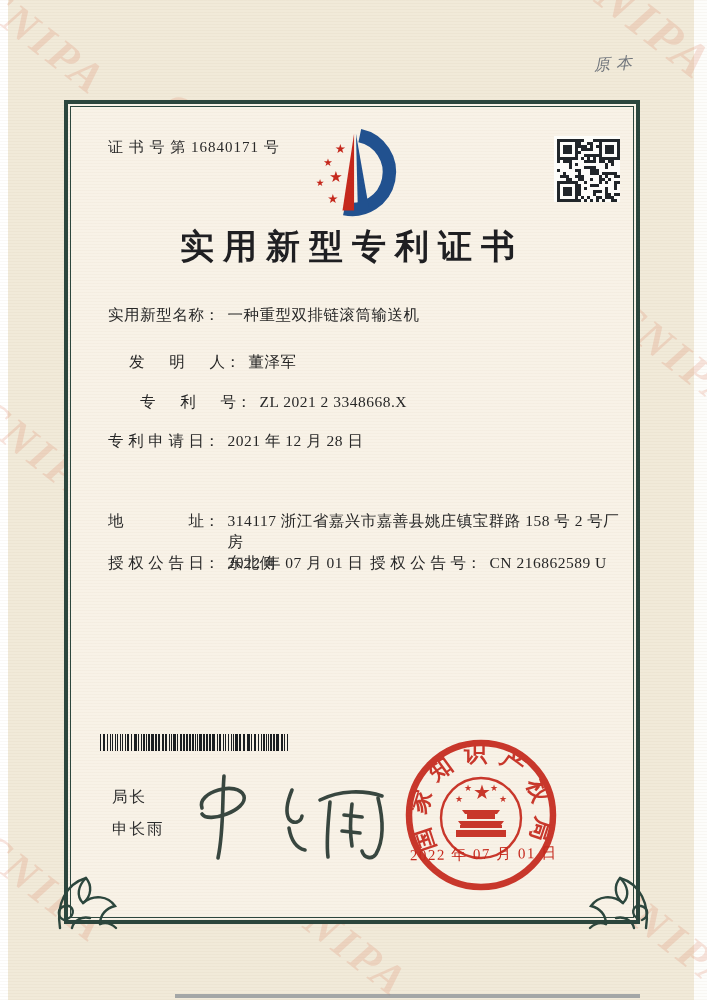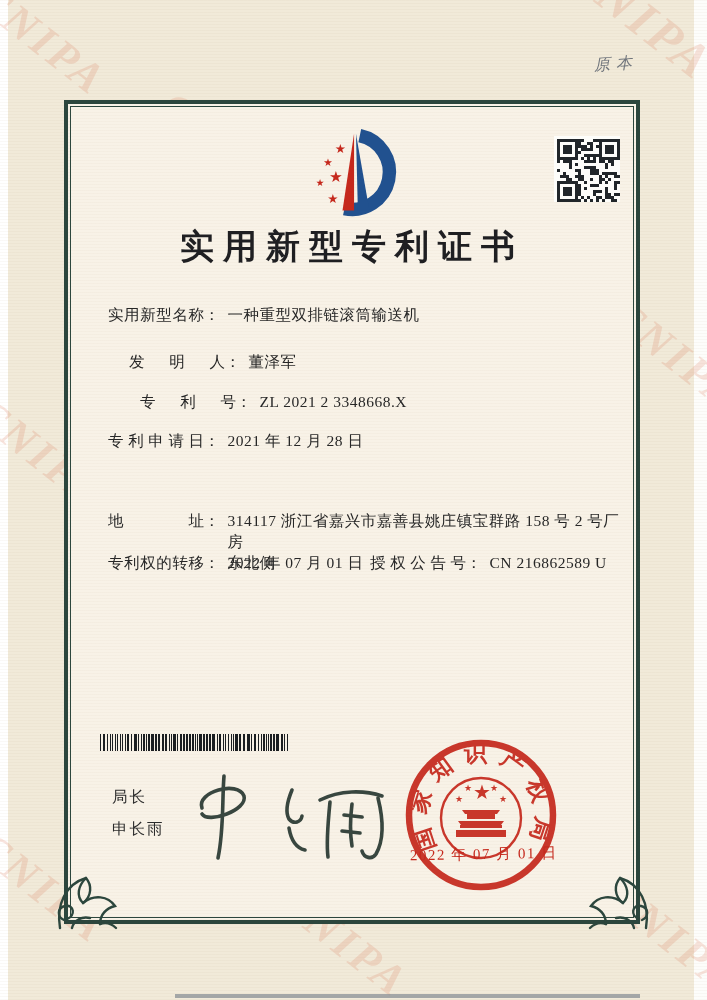--- a/index.html
+++ b/index.html
@@ -113,20 +113,21 @@
     <g fill="none" stroke="#2c463d" stroke-width="2.4" stroke-linecap="round">
       <path d="M8,70 C4,46 14,26 34,20"></path>
       <path d="M34,20 C26,28 24,38 31,45 C40,38 40,27 34,20"></path>
       <path d="M31,45 C42,36 56,38 63,48 C54,50 48,57 48,66"></path>
       <path d="M12,62 c-7,-3 -7,-12 1,-14 c9,-2 11,10 2,13"></path>
       <path d="M20,70 c2,-8 10,-12 18,-10"></path>
       <path d="M48,66 c6,-2 12,0 16,4"></path>
     </g>
   </svg>
 
+  <div class="cert-number">证 书 号 第 16840171 号</div>
 
   <div id="qr">
       <div class="m" style="left: 3px; top: 3px;"></div>
       <div class="m" style="left: 6px; top: 3px;"></div>
       <div class="m" style="left: 9px; top: 3px;"></div>
       <div class="m" style="left: 12px; top: 3px;"></div>
       <div class="m" style="left: 15px; top: 3px;"></div>
       <div class="m" style="left: 18px; top: 3px;"></div>
       <div class="m" style="left: 21px; top: 3px;"></div>
       <div class="m" style="left: 24px; top: 3px;"></div>
@@ -367,21 +368,21 @@
   <div class="row r2">
     <span class="lbl">专利号</span><span class="colon">：</span><span class="val">ZL 2021 2 3348668.X</span>
   </div>
   <div class="row r3">
     <span class="lbl">专利申请日</span><span class="colon">：</span><span class="val">2021 年 12 月 28 日</span>
   </div>
   <div class="row r5">
     <span class="lbl">地址</span><span class="colon">：</span><span class="val val2"><span>314117 浙江省嘉兴市嘉善县姚庄镇宝群路 158 号 2 号厂房</span><br><span>东北侧</span></span>
   </div>
   <div class="row r6">
-    <span class="lbl">专利权的转移</span><span class="colon">：</span><span class="val">2022 年 07 月 01 日</span>
+    <span class="lbl">授权公告日</span><span class="colon">：</span><span class="val">2022 年 07 月 01 日</span>
     <span class="second-field">
       <span class="lbl">授权公告号</span><span class="colon">：</span><span class="val">CN 216862589 U</span>
     </span>
   </div>
 
   <div class="body-text">
   </div>
 
   <div id="barcode"><span style="width: 1px; margin-right: 2px;"></span><span style="width: 2px; margin-right: 2px;"></span><span style="width: 1px; margin-right: 2px;"></span><span style="width: 1px; margin-right: 1px;"></span><span style="width: 1px; margin-right: 2px;"></span><span style="width: 1px; margin-right: 1px;"></span><span style="width: 1px; margin-right: 2px;"></span><span style="width: 1px; margin-right: 1px;"></span><span style="width: 1px; margin-right: 2px;"></span><span style="width: 1px; margin-right: 1px;"></span><span style="width: 2px; margin-right: 2px;"></span><span style="width: 1px; margin-right: 2px;"></span><span style="width: 3px; margin-right: 1px;"></span><span style="width: 1px; margin-right: 2px;"></span><span style="width: 1px; margin-right: 1px;"></span><span style="width: 2px; margin-right: 1px;"></span><span style="width: 1px; margin-right: 1px;"></span><span style="width: 2px; margin-right: 1px;"></span><span style="width: 3px; margin-right: 1px;"></span><span style="width: 2px; margin-right: 1px;"></span><span style="width: 2px; margin-right: 2px;"></span><span style="width: 2px; margin-right: 1px;"></span><span style="width: 2px; margin-right: 2px;"></span><span style="width: 1px; margin-right: 1px;"></span><span style="width: 1px; margin-right: 1px;"></span><span style="width: 3px; margin-right: 1px;"></span><span style="width: 1px; margin-right: 2px;"></span><span style="width: 2px; margin-right: 1px;"></span><span style="width: 2px; margin-right: 1px;"></span><span style="width: 2px; margin-right: 1px;"></span><span style="width: 2px; margin-right: 1px;"></span><span style="width: 2px; margin-right: 1px;"></span><span style="width: 1px; margin-right: 1px;"></span><span style="width: 1px; margin-right: 1px;"></span><span style="width: 3px; margin-right: 1px;"></span><span style="width: 2px; margin-right: 1px;"></span><span style="width: 2px; margin-right: 1px;"></span><span style="width: 2px; margin-right: 1px;"></span><span style="width: 3px; margin-right: 2px;"></span><span style="width: 1px; margin-right: 1px;"></span><span style="width: 2px; margin-right: 2px;"></span><span style="width: 1px; margin-right: 1px;"></span><span style="width: 1px; margin-right: 2px;"></span><span style="width: 1px; margin-right: 2px;"></span><span style="width: 1px; margin-right: 1px;"></span><span style="width: 1px; margin-right: 1px;"></span><span style="width: 3px; margin-right: 1px;"></span><span style="width: 2px; margin-right: 2px;"></span><span style="width: 2px; margin-right: 2px;"></span><span style="width: 3px; margin-right: 1px;"></span><span style="width: 1px; margin-right: 2px;"></span><span style="width: 2px; margin-right: 2px;"></span><span style="width: 1px; margin-right: 2px;"></span><span style="width: 1px; margin-right: 1px;"></span><span style="width: 2px; margin-right: 1px;"></span><span style="width: 1px; margin-right: 1px;"></span><span style="width: 1px; margin-right: 1px;"></span><span style="width: 2px; margin-right: 1px;"></span><span style="width: 2px; margin-right: 1px;"></span><span style="width: 3px; margin-right: 2px;"></span><span style="width: 2px; margin-right: 1px;"></span><span style="width: 1px; margin-right: 2px;"></span><span style="width: 1px; margin-right: 1px;"></span></div>
 

